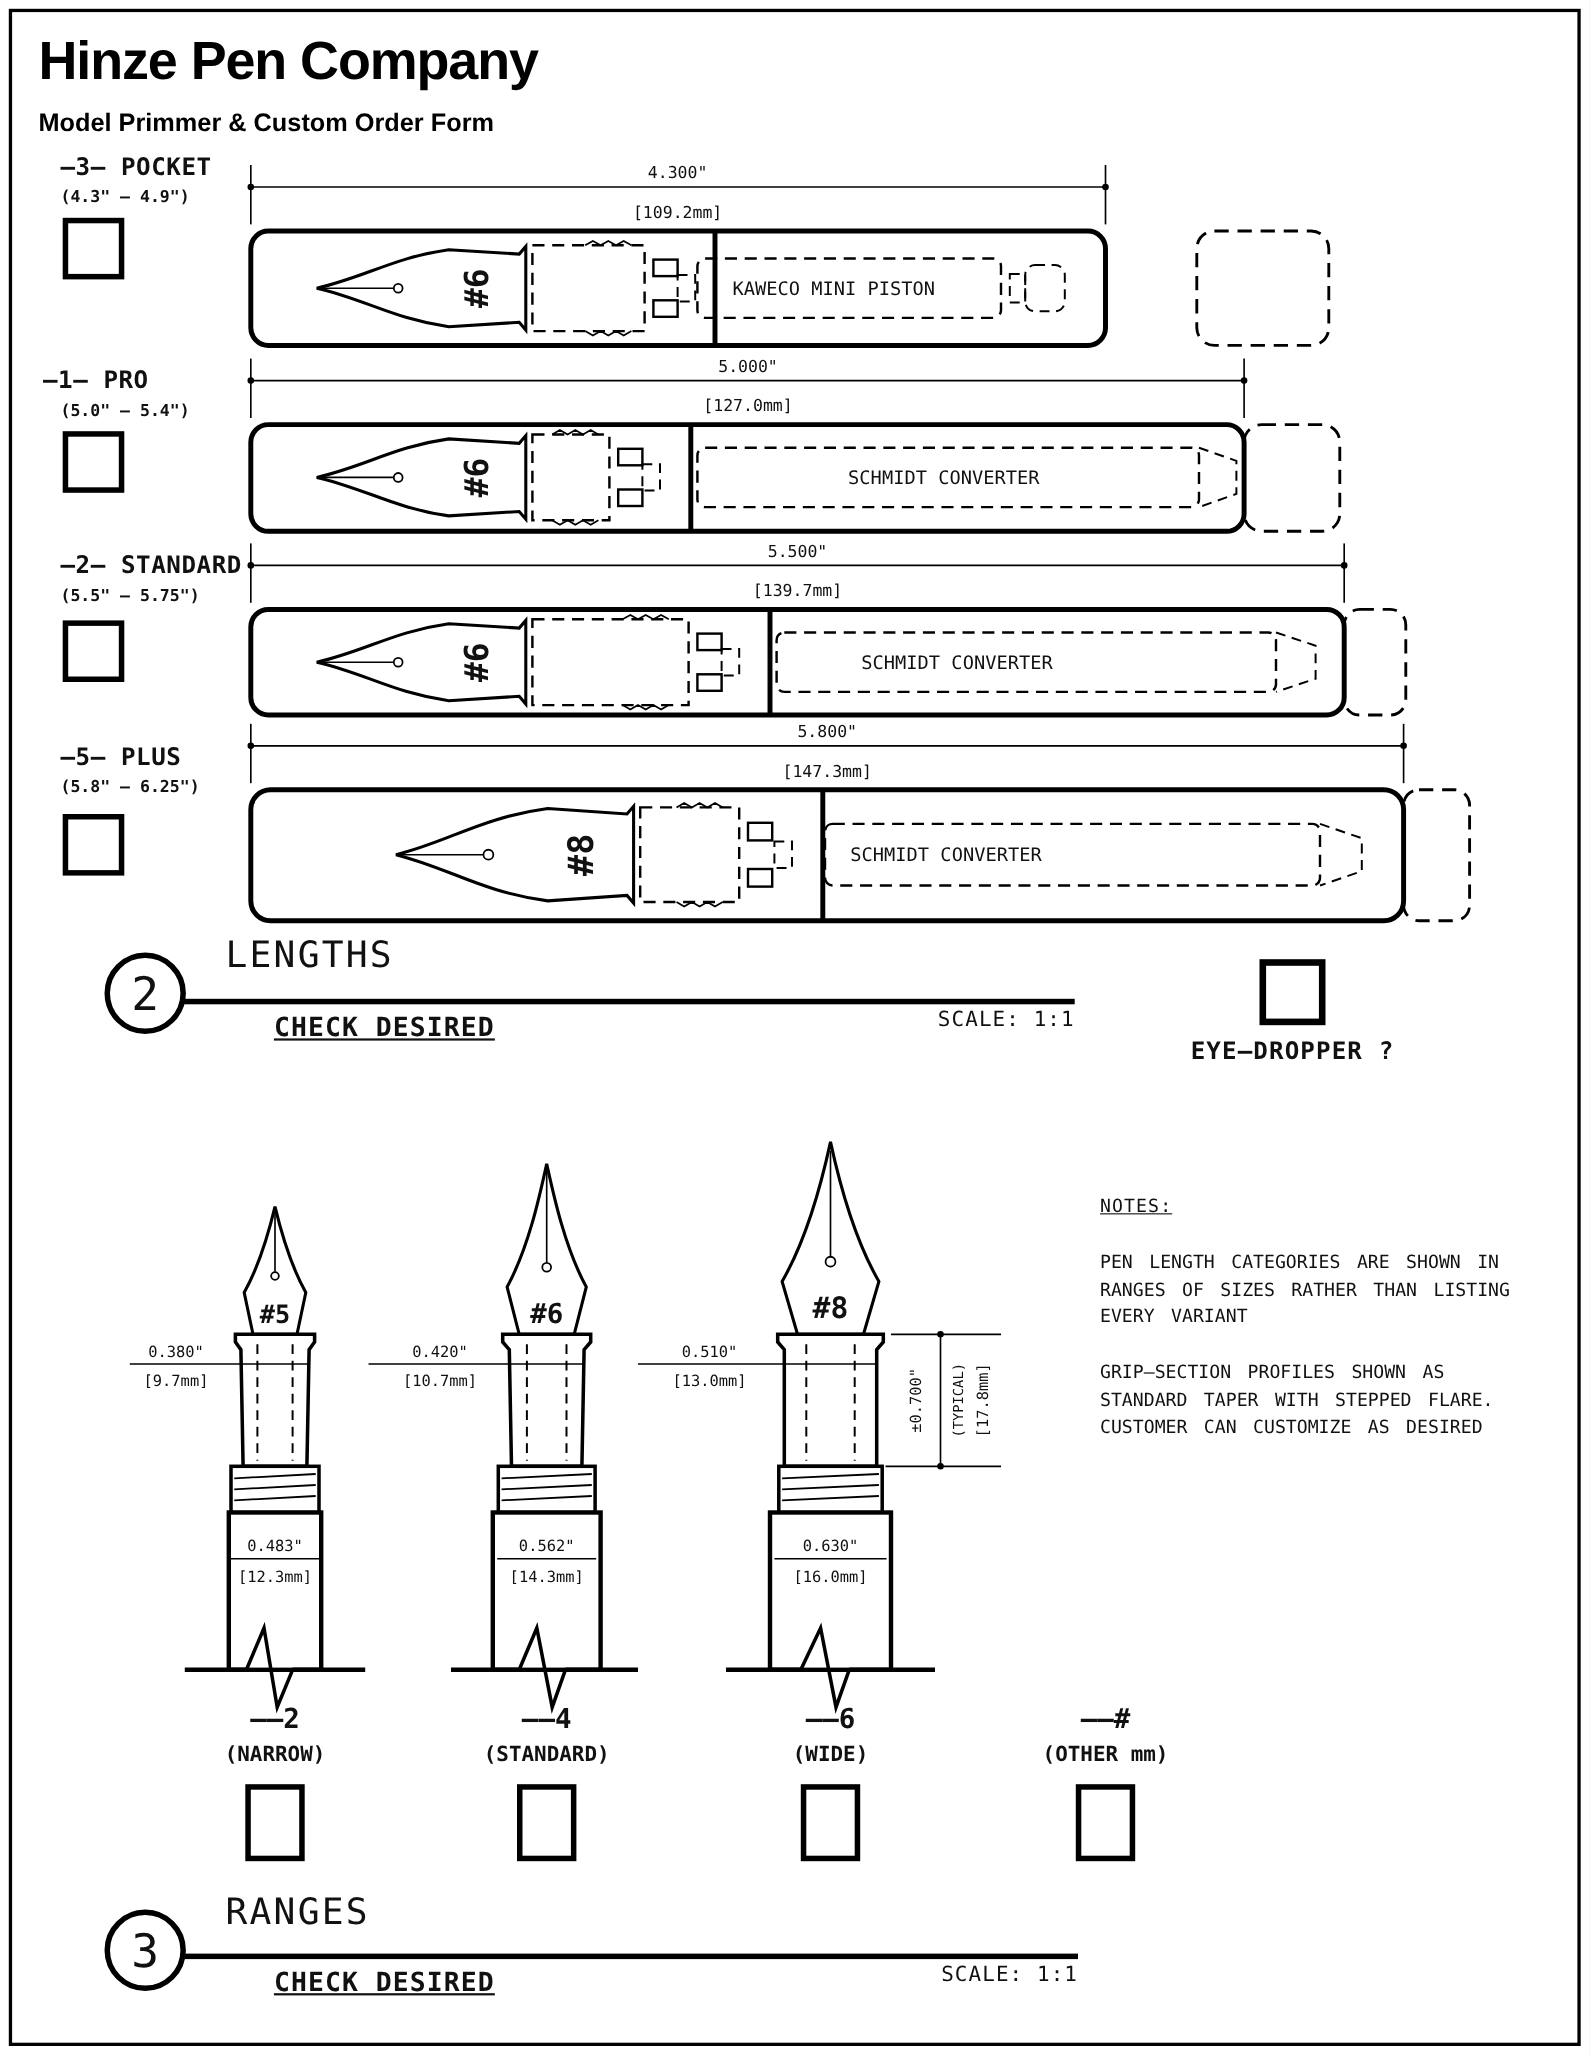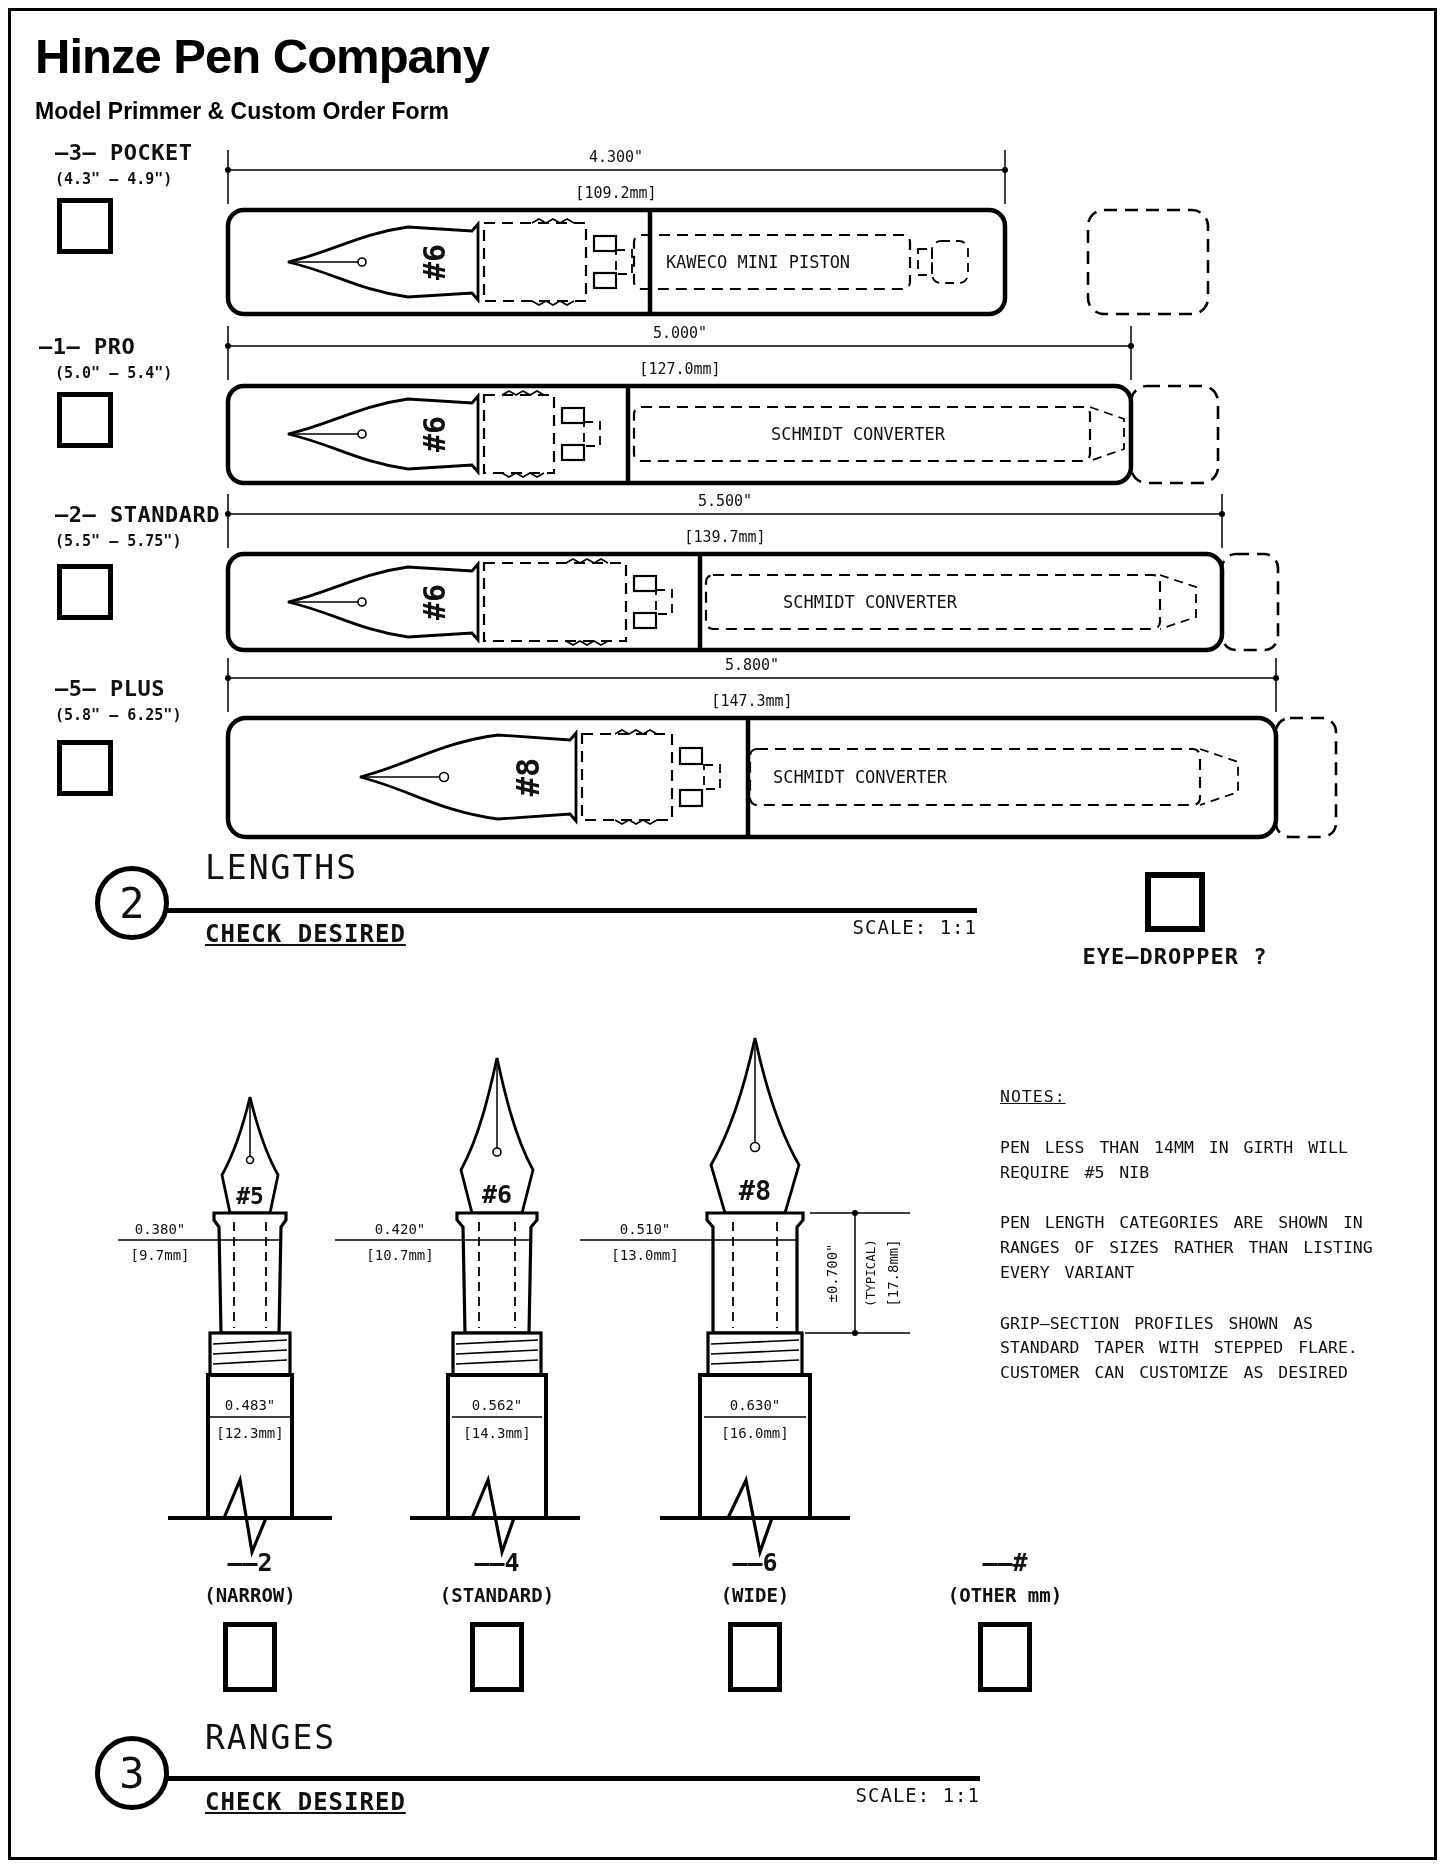--- a/index.html
+++ b/index.html
@@ -14,21 +14,21 @@
   .title { left:35px; top:28px; font-family:"Liberation Sans", sans-serif; font-weight:bold; font-size:49px; letter-spacing:-1px; color:#000; }
   .subtitle { left:35px; top:98px; font-family:"Liberation Sans", sans-serif; font-weight:bold; font-size:23px; color:#000; }
   .opt-label { font-size:22px; font-weight:600; letter-spacing:0.5px; white-space:nowrap; }
   .opt-range { font-size:15px; font-weight:bold; white-space:nowrap; }
   .checkbox { width:46px; height:46px; border:5px solid #000; background:#fff; }
   .checkbox.tall { width:44px; height:60px; }
   .checkbox.big { width:48px; height:48px; border-width:6px; }
   .sec-circle { width:64px; height:64px; border:5px solid #000; border-radius:50%;
     display:flex; align-items:center; justify-content:center; font-size:42px; background:#fff; }
   .sec-title { font-size:33px; letter-spacing:2px; }
-  .sec-sub { font-size:24px; font-weight:bold; letter-spacing:1px; text-decoration:underline; }
+  .sec-sub { font-size:24px; font-weight:bold; letter-spacing:1px; text-decoration:underline;margin-left:44px; }
   .sec-line { height:5px; background:#000; }
   .scale { font-size:19px; text-align:right; letter-spacing:1px; }
   .eyed-label { font-size:22px; font-weight:bold; text-align:center; letter-spacing:1px; }
   .wcode { font-size:25px; font-weight:bold; text-align:center; }
   .wname { font-size:19px; font-weight:bold; text-align:center; }
   .notes { left:1000px; top:1085px; width:400px; }
   .notes-title { font-size:20px; text-decoration:underline; letter-spacing:1px; margin:0 0 30px 0; }
   .notes p { font-size:16.5px; line-height:1.5; word-spacing:5px; margin:0 0 26px 0; }
 
   
@@ -269,21 +269,20 @@
       <circle cx="745" cy="183" r="3"></circle>
         <circle cx="745" cy="303" r="3"></circle>
       <text class="t14 mid" x="727" y="243" transform="rotate(-90 727 243)">±0.700"</text>
       <text class="t13 mid" x="765" y="243" transform="rotate(-90 765 243)">(TYPICAL)</text>
       <text class="t14 mid" x="788" y="243" transform="rotate(-90 788 243)">[17.8mm]</text>
     </g>
   </svg>
 
   <div class="abs notes">
     <p class="notes-title">NOTES:</p>
-    <p>PEN LESS THAN 14MM IN GIRTH WILL REQUIRE #5 NIB</p>
     <p>PEN LENGTH CATEGORIES ARE SHOWN IN RANGES OF SIZES RATHER THAN LISTING EVERY VARIANT</p>
     <p>GRIP–SECTION PROFILES SHOWN AS STANDARD TAPER WITH STEPPED FLARE. CUSTOMER CAN CUSTOMIZE AS DESIRED</p>
   </div>
 
   <div class="abs wcode" style="left:170px; top:1548px; width:160px;">––2</div>
   <div class="abs wname" style="left:150px; top:1584px; width:200px;">(NARROW)</div>
   <div class="abs checkbox tall" style="left:223px; top:1622px;"></div>
 
   <div class="abs wcode" style="left:417px; top:1548px; width:160px;">––4</div>
   <div class="abs wname" style="left:397px; top:1584px; width:200px;">(STANDARD)</div>

